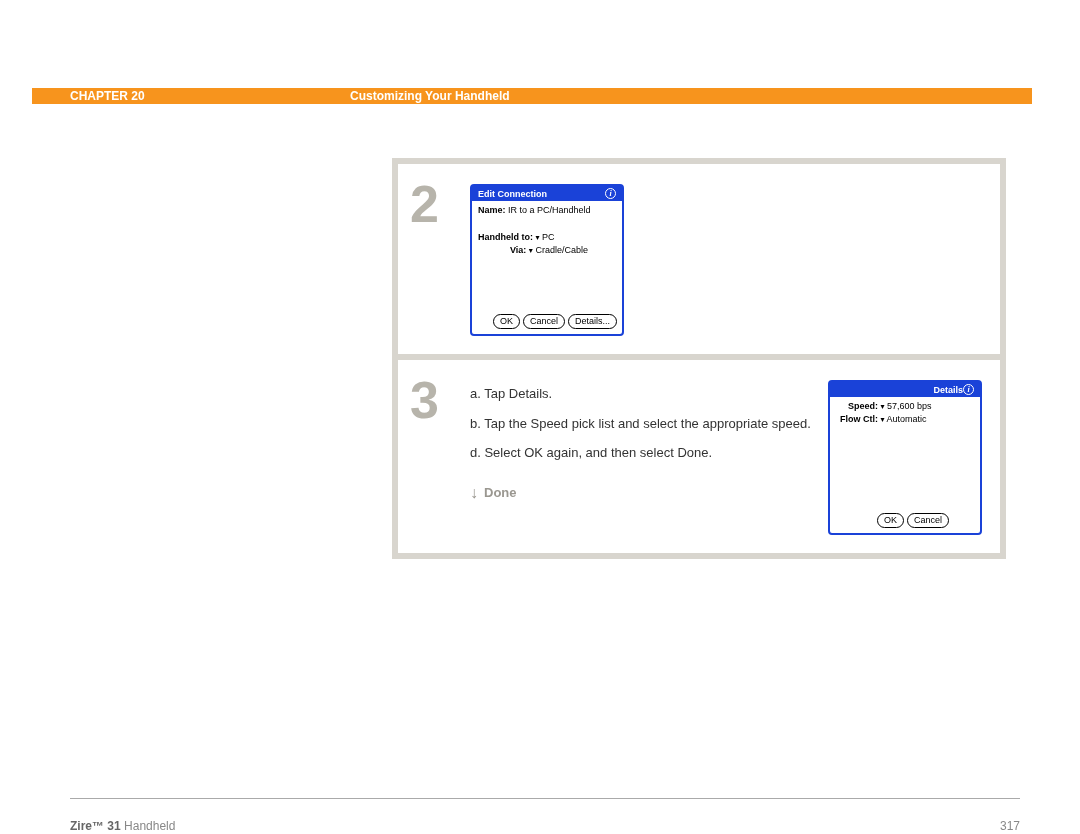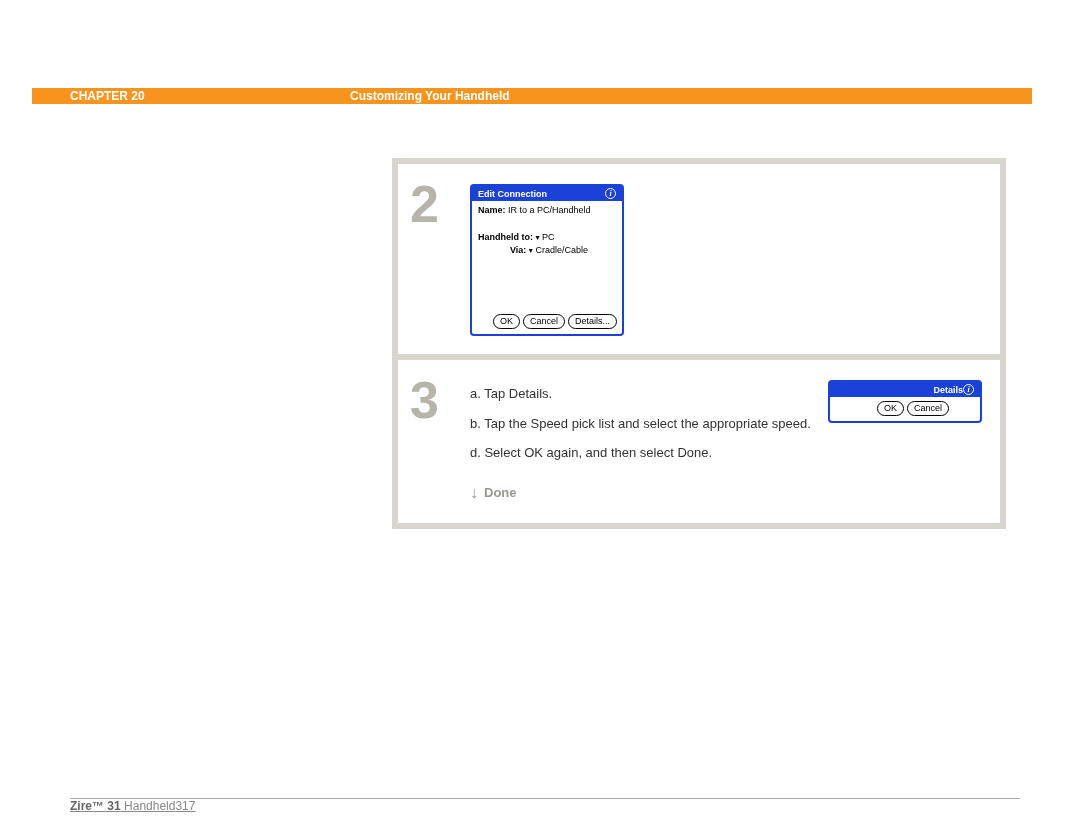--- a/index.html
+++ b/index.html
@@ -120,25 +120,25 @@
     line-height: 13px;
   }
   .gap-fill { height: 48px; }
   .gap-fill2 { height: 78px; }
   .footer {
     position: absolute;
     top: 798px;
     left: 70px;
     right: 60px;
     border-top: 1px solid #aaa;
-    padding-top: 0;
-    display: flex;
+    padding-top: 20px;
+    display: flex;
+    justify-content: space-between;
     font-size: 12px;
     color: #888;
-    text-decoration: underline;
   }
   .footer .prod b { color: #666; }
 </style>
 </head>
 <body>
 
 <div class="header-bar">
   <div class="chapter-label">CHAPTER 20</div>
   <div class="chapter-title">Customizing Your Handheld</div>
 </div>
@@ -190,20 +190,33 @@
         <span class="arrow">↓</span>
         <span>Done</span>
       </div>
     </div>
     <div class="screen-box">
       <div class="palm-window">
         <div class="palm-title">
           <span style="text-align:right;flex:1">Details</span>
           <span class="info">i</span>
         </div>
+        <div class="palm-body">
+          <div class="palm-row" style="padding-left:12px">
+            <b>Speed:</b>
+            <span class="dd">▾</span>
+            <span>57,600 bps</span>
+          </div>
+          <div class="palm-row" style="padding-left:4px">
+            <b>Flow Ctl:</b>
+            <span class="dd">▾</span>
+            <span>Automatic</span>
+          </div>
+          <div class="gap-fill2"></div>
+        </div>
         <div class="palm-buttons">
           <span class="palm-btn">OK</span>
           <span class="palm-btn">Cancel</span>
         </div>
       </div>
     </div>
   </div>
 
 </div>
 

